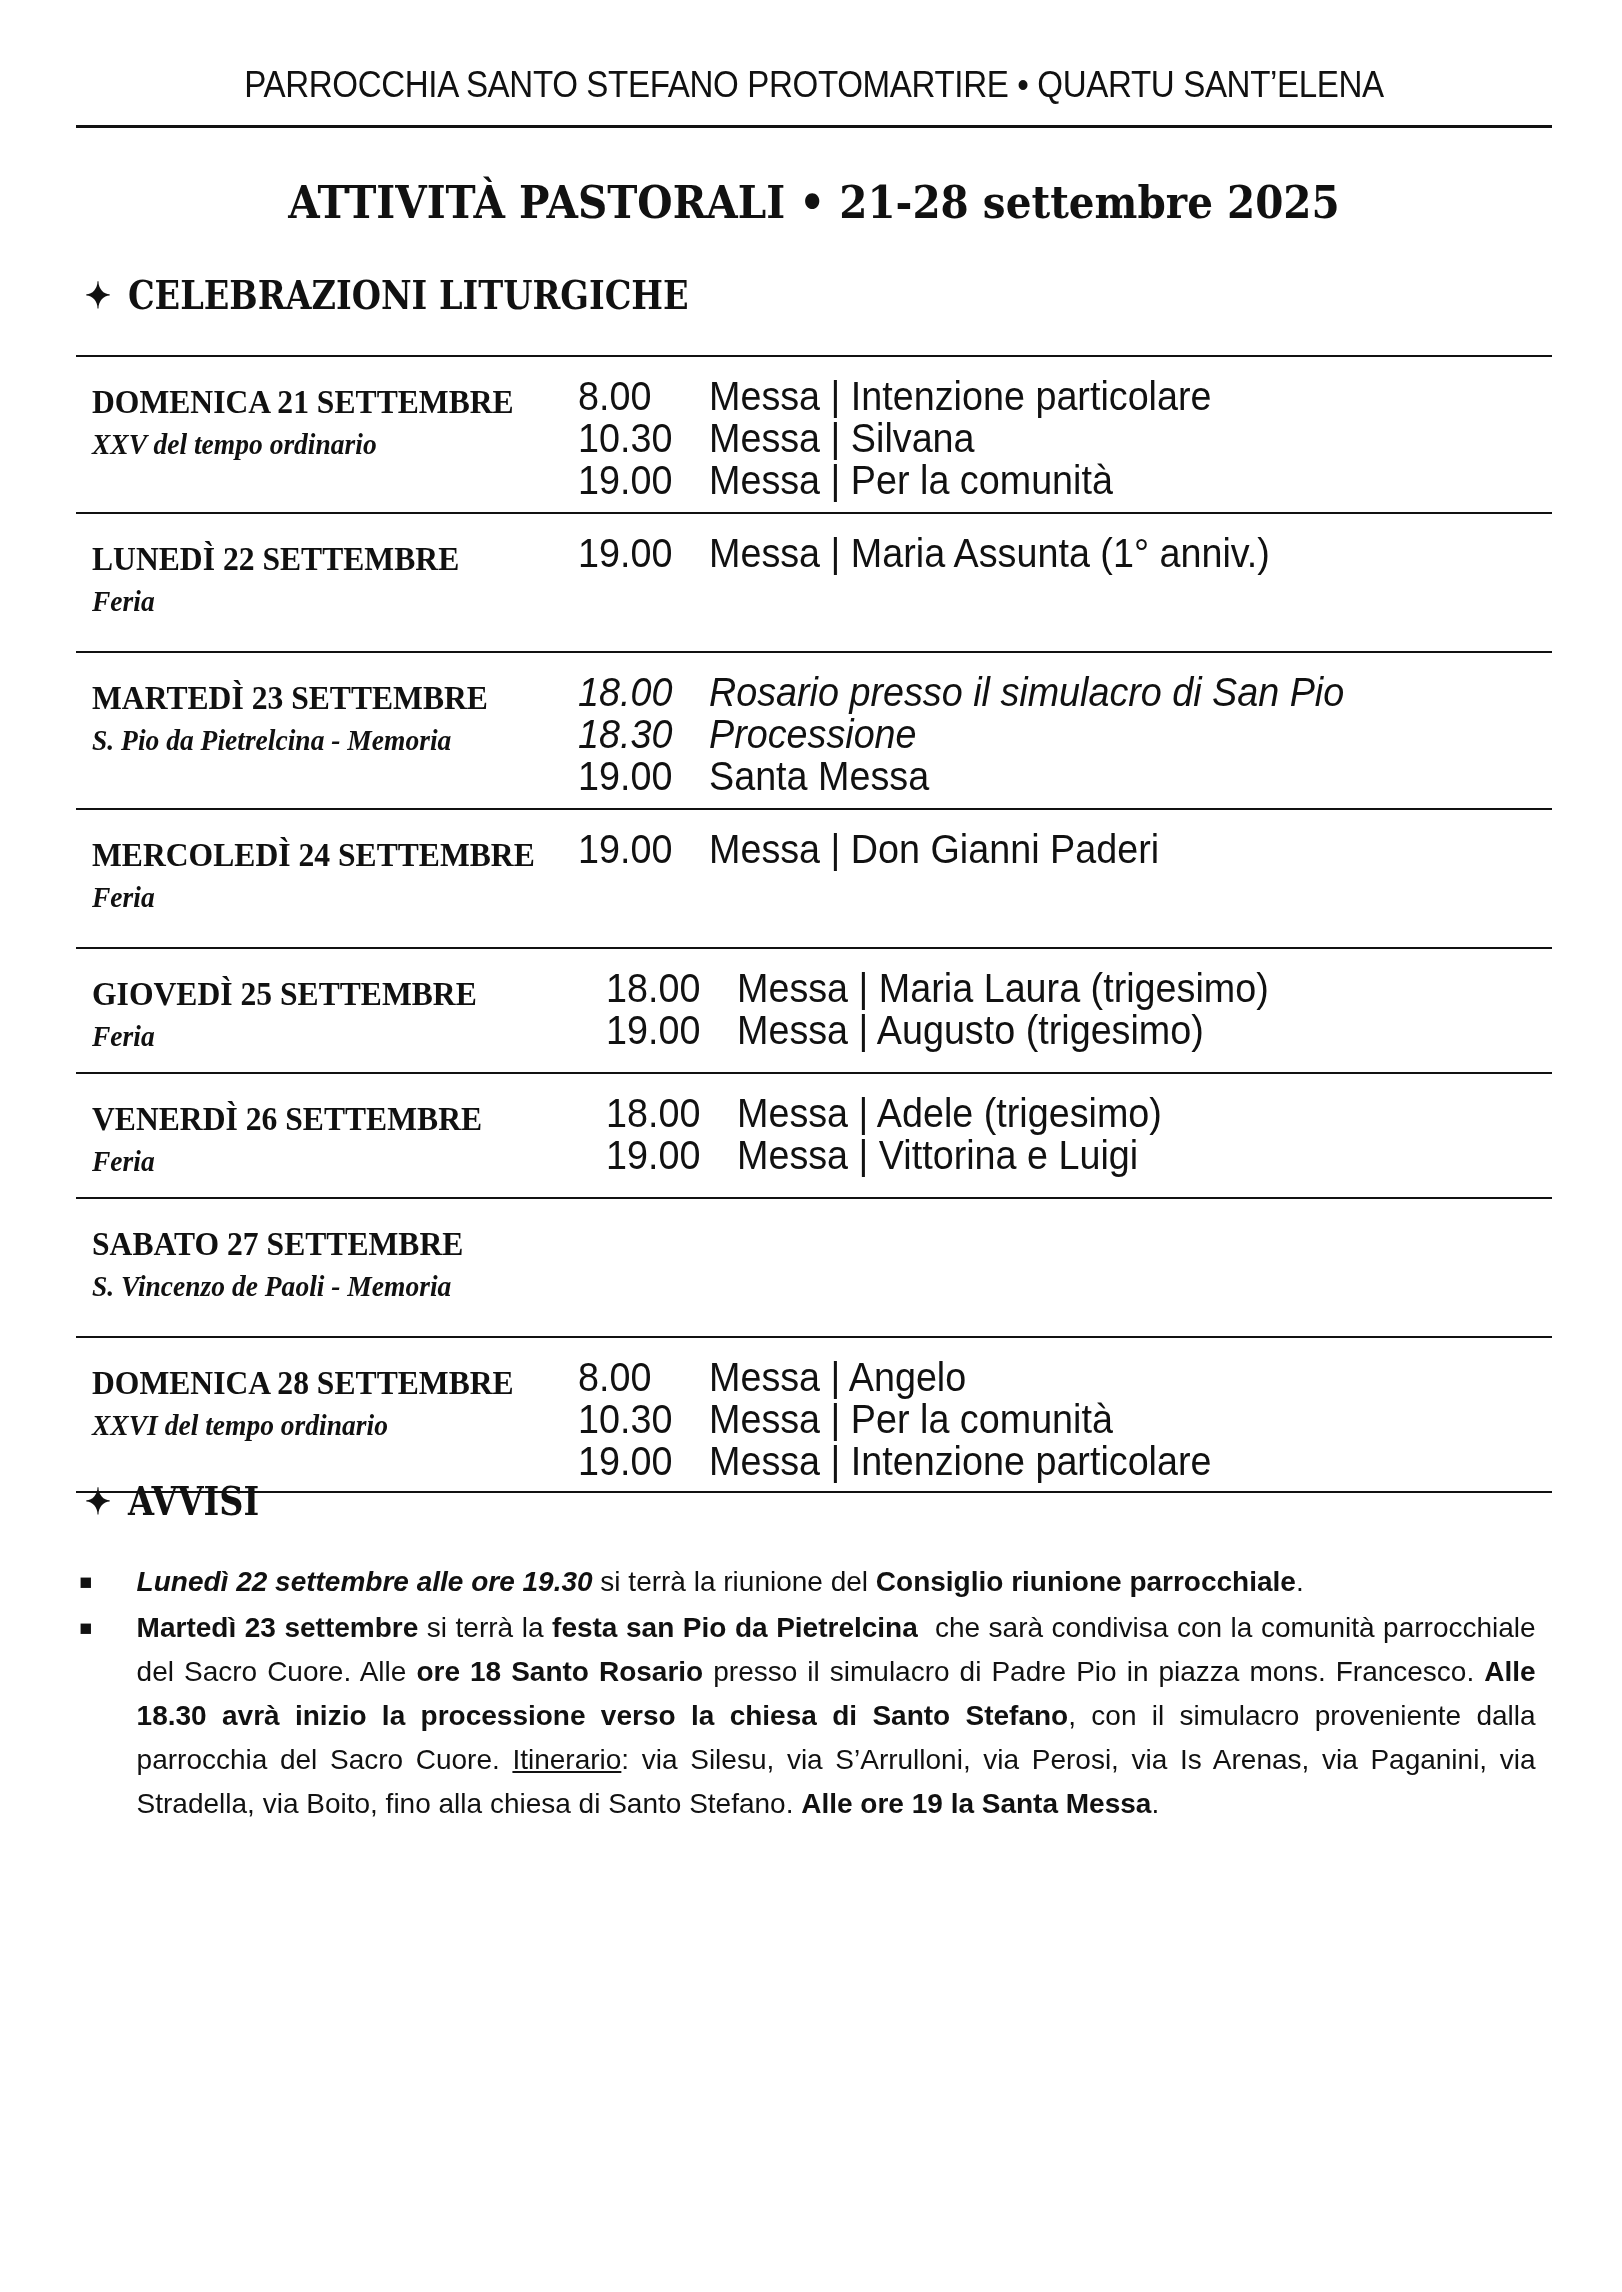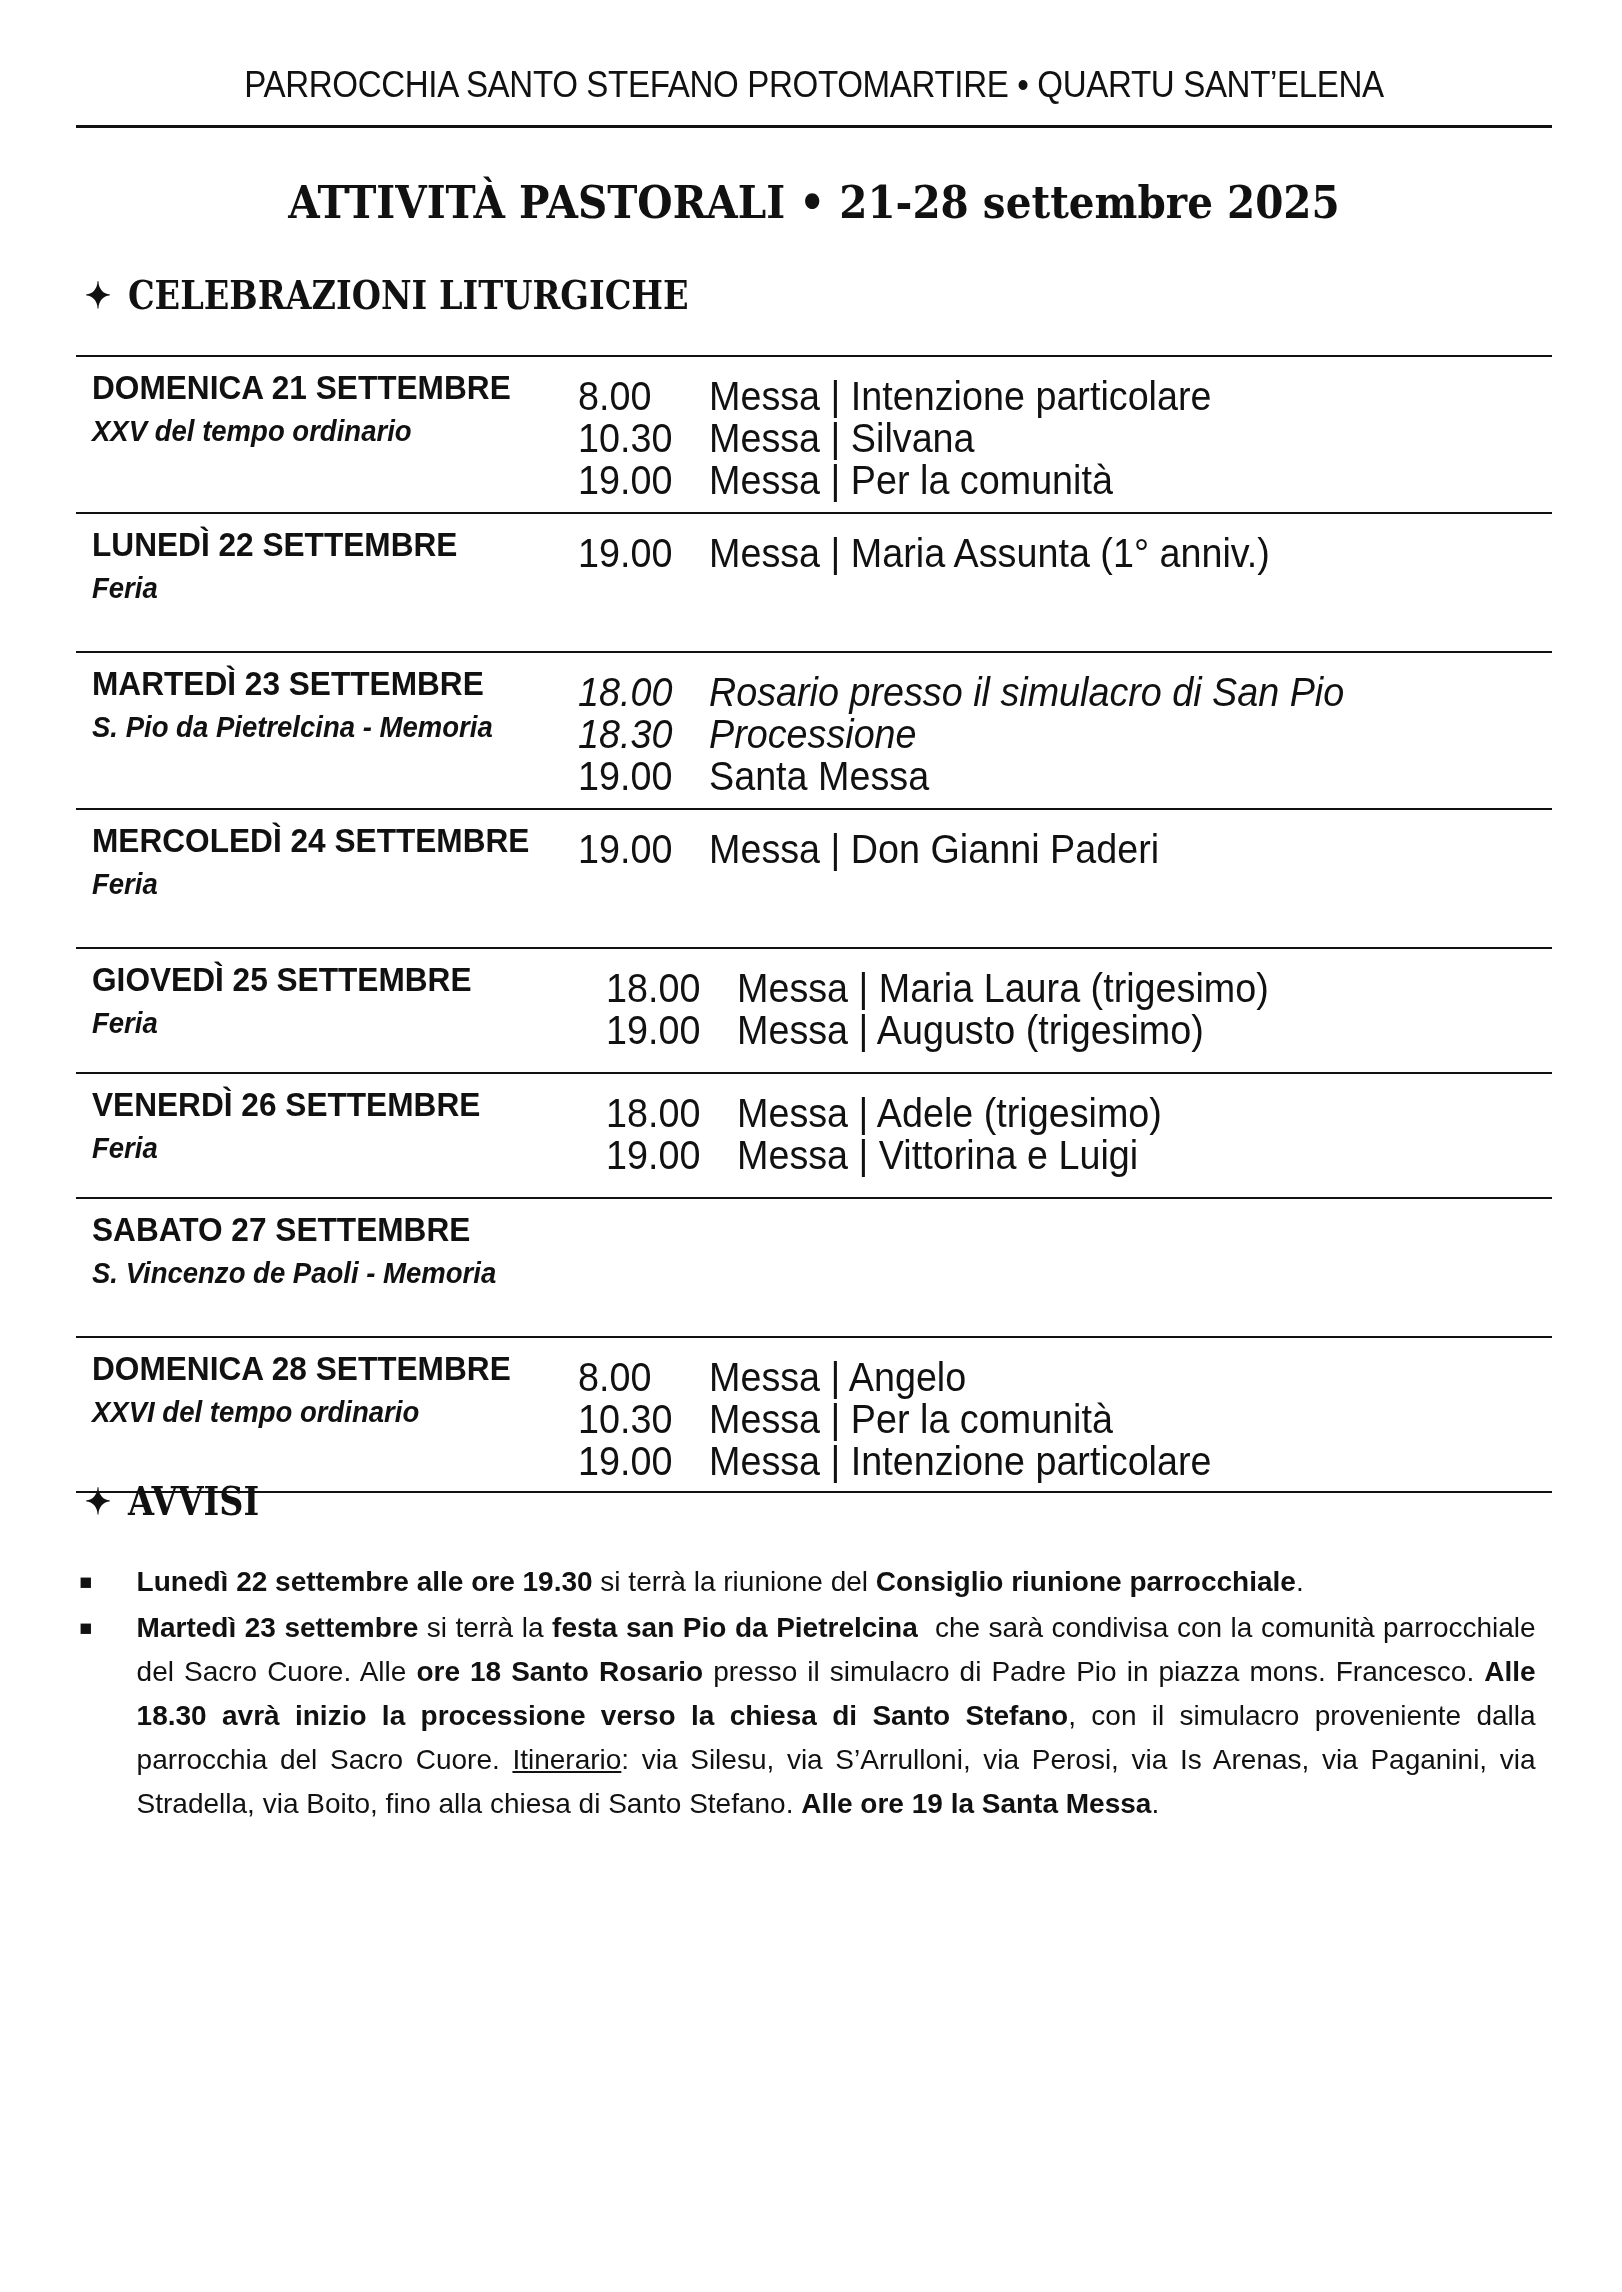--- a/index.html
+++ b/index.html
@@ -22,21 +22,21 @@
     transform: scaleX(0.86); transform-origin: left;
     display: flex; align-items: center;
   }
   .section-heading .star { margin-right: 19.7px; font-size: 36px; }
   .sec-celebrazioni { top: 272px; }
   .sec-avvisi { top: 1478px; }
 
   .schedule { position: absolute; left: 0; top: 355px; width: 1476px; }
   .day-row { position: relative; border-top: 2.7px solid #111; display: flex; box-sizing: border-box; }
   .day-row.last { border-bottom: 2.7px solid #111; }
-  .day-left { width: 502px; padding-left: 16px; padding-top: 9px; box-sizing: border-box; font-family: Liberation Sans, sans-serif; }
+  .day-left { width: 502px; padding-left: 16px; padding-top: 23px; box-sizing: border-box; font-family: Liberation Serif, serif; }
   .day-name { font-weight: bold; font-size: 34px; line-height: 43px; transform: scaleX(0.93); transform-origin: left; white-space: nowrap; }
   .day-sub { font-weight: bold; font-style: italic; font-size: 29.6px; line-height: 43px; transform: scaleX(0.93); transform-origin: left; white-space: nowrap; }
   .day-right { padding-top: 18px; padding-bottom: 10.7px; font-family: "Liberation Sans", sans-serif; font-size: 41px; }
   .event { display: flex; height: 42px; line-height: 42px; white-space: nowrap; }
   .event .time { width: 131px; transform: scaleX(0.92); transform-origin: left; }
   .event .desc { transform: scaleX(0.92); transform-origin: left; }
   .event.italic { font-style: italic; }
   .row-h-3 { height: 157px; }
   .row-h-2 { height: 125px; gap: 28px; }
   .row-h-1 { height: 139px; }
@@ -187,21 +187,21 @@
     </div>
 
   <div class="section-heading sec-avvisi">
     <span class="star">✦</span>
     <span>AVVISI</span>
   </div>
 
   <div class="avvisi" id="avvisi">
       <div class="avviso">
         <span class="bullet">■</span>
-        <div class="avviso-text"><b style="white-space: pre-wrap;">Lunedì 22 settembre alle ore 19.30</b><span style="white-space: pre-wrap;"> si terrà la riunione del </span><b style="white-space: pre-wrap;">Consiglio riunione parrocchiale</b><span style="white-space: pre-wrap;">.</span></div>
+        <div class="avviso-text"><b style="white-space: pre-wrap; font-style: italic;">Lunedì 22 settembre alle ore 19.30</b><span style="white-space: pre-wrap;"> si terrà la riunione del </span><b style="white-space: pre-wrap;">Consiglio riunione parrocchiale</b><span style="white-space: pre-wrap;">.</span></div>
       </div>
       <div class="avviso">
         <span class="bullet">■</span>
         <div class="avviso-text"><b style="white-space: pre-wrap;">Martedì 23 settembre</b><span style="white-space: pre-wrap;"> si terrà la </span><b style="white-space: pre-wrap;">festa san Pio da Pietrelcina</b><span style="white-space: pre-wrap;">  che sarà condivisa con la comunità parrocchiale del Sacro Cuore. Alle </span><b style="white-space: pre-wrap;">ore 18 Santo Rosario</b><span style="white-space: pre-wrap;"> presso il simulacro di Padre Pio in piazza mons. Francesco. </span><b style="white-space: pre-wrap;">Alle 18.30 avrà inizio la processione verso la chiesa di Santo Stefano</b><span style="white-space: pre-wrap;">, con il simulacro proveniente dalla parrocchia del Sacro Cuore. </span><u style="white-space: pre-wrap;">Itinerario</u><span style="white-space: pre-wrap;">: via Silesu, via S’Arrulloni, via Perosi, via Is Arenas, via Paganini, via Stradella, via Boito, fino alla chiesa di Santo Stefano. </span><b style="white-space: pre-wrap;">Alle ore 19 la Santa Messa</b><span style="white-space: pre-wrap;">.</span></div>
       </div>
     </div>
 </div>
 
 
 </body></html>

